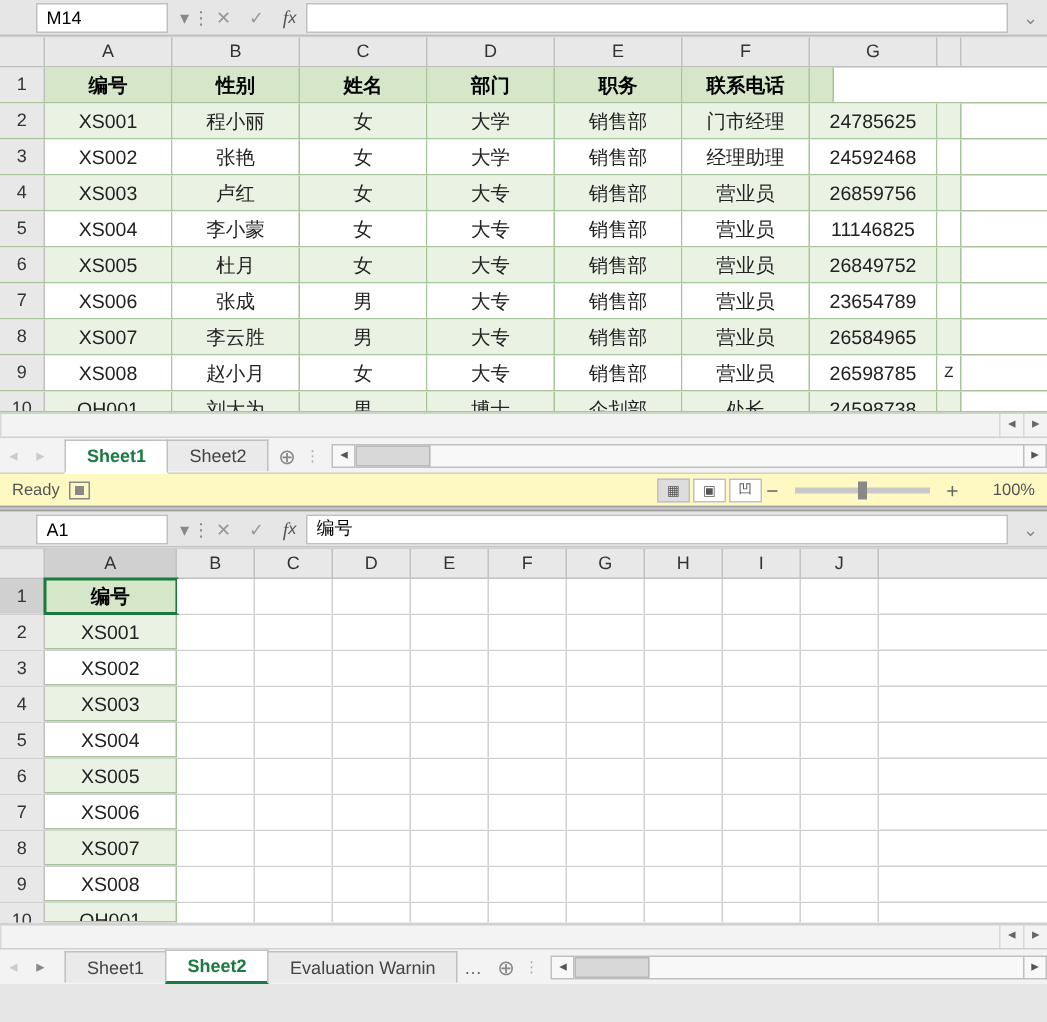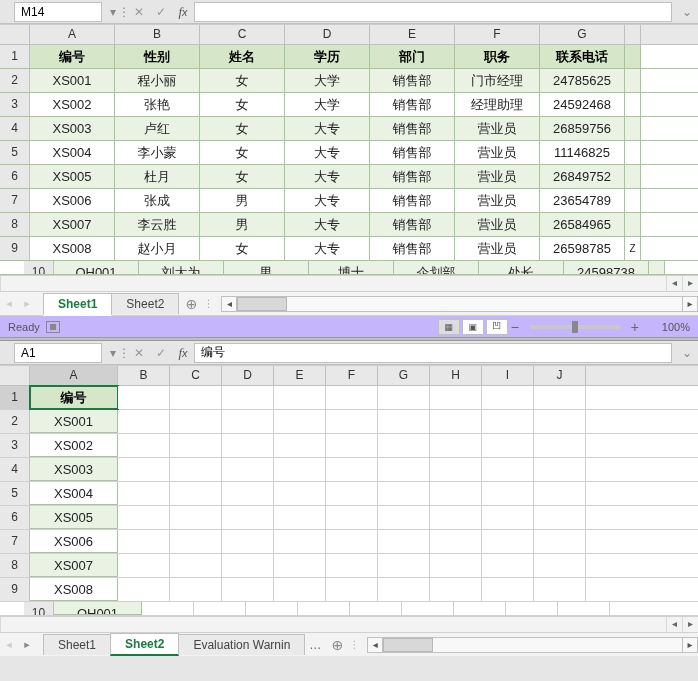--- a/index.html
+++ b/index.html
@@ -2,41 +2,41 @@
 <html><head>
 <meta charset="utf-8">
 <style>
 * { box-sizing: border-box; margin: 0; padding: 0; font-family: "Segoe UI", Arial, sans-serif; }
 body { background: #e6e6e6; width: 698px; height: 681px; overflow: hidden; font-size: 12px; }
 
 .workbook { display: flex; flex-direction: column; }
 
 
 .formula-bar { display: flex; align-items: center; height: 24px; background: #e6e6e6; border-bottom: 1px solid #c0c0c0; }
-.name-box { width: 88px; height: 20px; background: #fff; border: 1px solid #c0c0c0; margin: 0 6px 0 14px; padding: 2px 6px; font-size: 12px; }
+.name-box { width: 88px; height: 20px; background: #fff; border: 1px solid #c0c0c0; margin: 0 6px 0 24px; padding: 2px 6px; font-size: 12px; }
 .fb-sep { width: 10px; text-align: center; color: #888; }
 .fb-btn { width: 22px; height: 20px; display: flex; align-items: center; justify-content: center; color: #666; }
 .fb-btn.cancel { color: #999; }
 .fb-btn.accept { color: #999; }
 .fb-btn.fx { font-style: italic; font-family: serif; font-size: 13px; color: #555; }
 .formula-input { flex: 1; height: 20px; border: 1px solid #c0c0c0; background: #fff; padding: 2px 6px; margin-right: 8px; font-size: 12px; }
 .fb-caret { width: 14px; text-align: center; color: #888; margin-right: 4px; }
 
 
 .grid-wrap { background: #fff; position: relative; border-top: 1px solid #ccc; }
 .col-headers { display: flex; height: 20px; background: #e8e8e8; border-bottom: 1px solid #c0c0c0; }
 .corner { width: 30px; border-right: 1px solid #c0c0c0; background: #e8e8e8; }
 .ch { border-right: 1px solid #c0c0c0; text-align: center; line-height: 19px; color: #333; font-size: 12px; }
 .row { display: flex; border-bottom: 1px solid #a7c49a; height: 24px; }
 .rh { width: 30px; background: #e8e8e8; border-right: 1px solid #c0c0c0; text-align: center; line-height: 23px; color: #333; font-size: 12px; }
 .cell { border-right: 1px solid #a7c49a; text-align: center; line-height: 23px; font-size: 13px; color: #222; overflow: hidden; white-space: nowrap; }
 .hdr .cell { background: #d5e6c9; font-weight: 600; color: #000; }
 .odd .cell { background: #ffffff; }
 .even .cell { background: #eaf2e4; }
-.partial { height: 14px !important; overflow: hidden; padding-left: 24px; }
+.partial { height: 14px !important; overflow: hidden; }
 .partial .rh, .partial .cell { line-height: 23px; }
 
 
 .wb1 .ch, .wb1 .cell { width: 85px; }
 .wb1 .ch.cH { width: 16px; }
 .wb1 .cell.cH { width: 16px; font-size: 10px; }
 
 
 .wb2 .ch, .wb2 .cell { width: 52px; }
 .wb2 .ch.cA { width: 88px; }
@@ -66,21 +66,21 @@
 .tab-add { width: 24px; text-align: center; color: #888; font-size: 14px; }
 .tabbar .tab-sep { width: 8px; }
 .tabbar .hscroll { flex: 1; display: flex; align-items: center; margin-left: 12px; }
 .tabbar .hscroll .arrow { width: 16px; height: 16px; border: 1px solid #c0c0c0; background: #f8f8f8; text-align: center; line-height: 13px; color: #555; font-size: 10px; }
 .tabbar .hscroll .track { flex: 1; height: 16px; border-top: 1px solid #c0c0c0; border-bottom: 1px solid #c0c0c0; background: #f8f8f8; position: relative; }
 .tabbar .hscroll .thumb { position: absolute; left: 0; top: 0; height: 14px; width: 50px; background: #d8d8d8; border: 1px solid #b8b8b8; }
 .tabbar .dotdot { padding: 0 4px; color: #666; }
 .tabbar .grip { width: 6px; color: #aaa; font-size: 10px; text-align: center; }
 
 
-.status { display: flex; align-items: center; height: 22px; background: #c4b5fd; border-top: 1px solid #d0d0d0; font-size: 11px; color: #555; padding: 0 8px; }
+.status { display: flex; align-items: center; height: 22px; background: #fef9c3; border-top: 1px solid #d0d0d0; font-size: 11px; color: #555; padding: 0 8px; }
 .status .sp { flex: 1; }
 .status .viewbtn { width: 22px; height: 16px; border: 1px solid #c0c0c0; margin-left: 2px; display: flex; align-items: center; justify-content: center; background: #fff; font-size: 9px; }
 .status .viewbtn.active { background: #ddd; }
 .status .zoom-track { width: 90px; height: 4px; background: #c8c8c8; margin: 0 8px; position: relative; }
 .status .zoom-thumb { position: absolute; left: 42px; top: -4px; width: 6px; height: 12px; background: #888; }
 .status .zminus, .status .zplus { width: 14px; text-align: center; font-size: 14px; color: #666; }
 .status .macro-icon { width: 14px; height: 12px; border: 1px solid #888; margin-left: 6px; position: relative; }
 .status .macro-icon::after { content: ""; position: absolute; left: 3px; top: 2px; width: 6px; height: 6px; background: #888; }
 
 .divider { height: 4px; background: #bfbfbf; border-top: 1px solid #9a9a9a; border-bottom: 1px solid #9a9a9a; }
@@ -113,21 +113,20 @@
       <div class="ch">G</div>
       <div class="ch cH"></div>
     </div>
 
     <div id="wb1-rows">
         <div class="row hdr">
           <div class="rh">1</div>
           <div class="cell">编号</div>
           <div class="cell">性别</div>
           <div class="cell">姓名</div>
-          <div class="cell">学历</div>
           <div class="cell">部门</div>
           <div class="cell">职务</div>
           <div class="cell">联系电话</div>
           <div class="cell cH"></div>
         </div>
         <div class="row even">
           <div class="rh">2</div>
           <div class="cell">XS001</div>
           <div class="cell">程小丽</div>
           <div class="cell">女</div>

